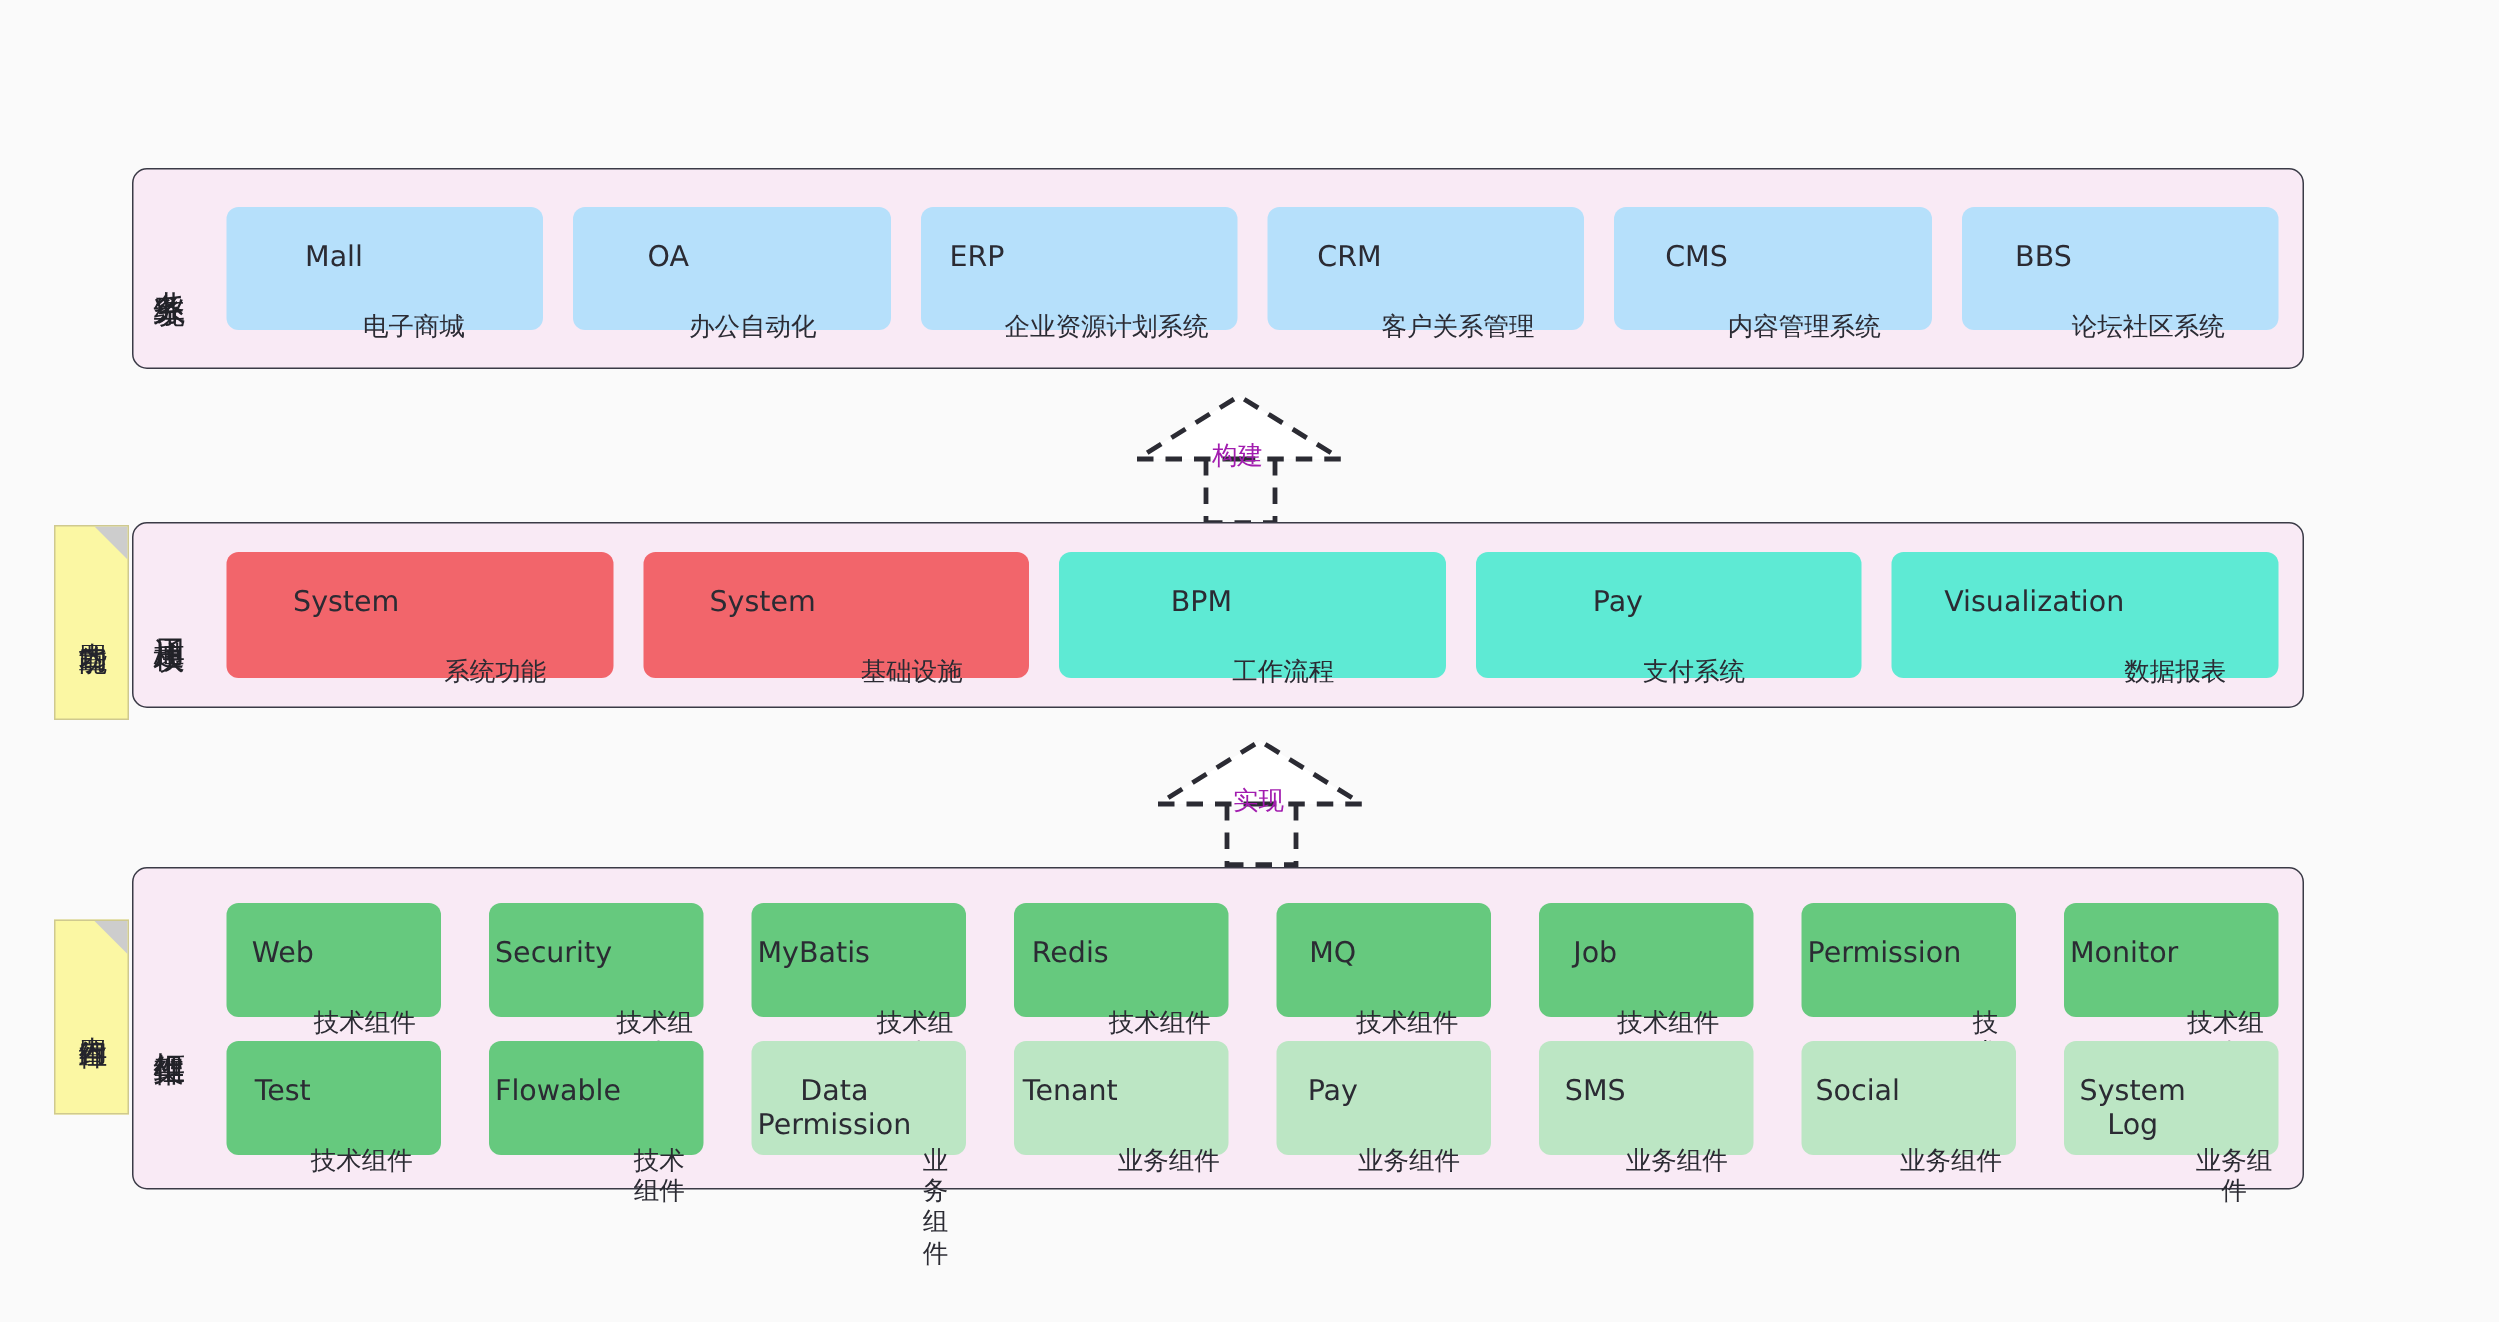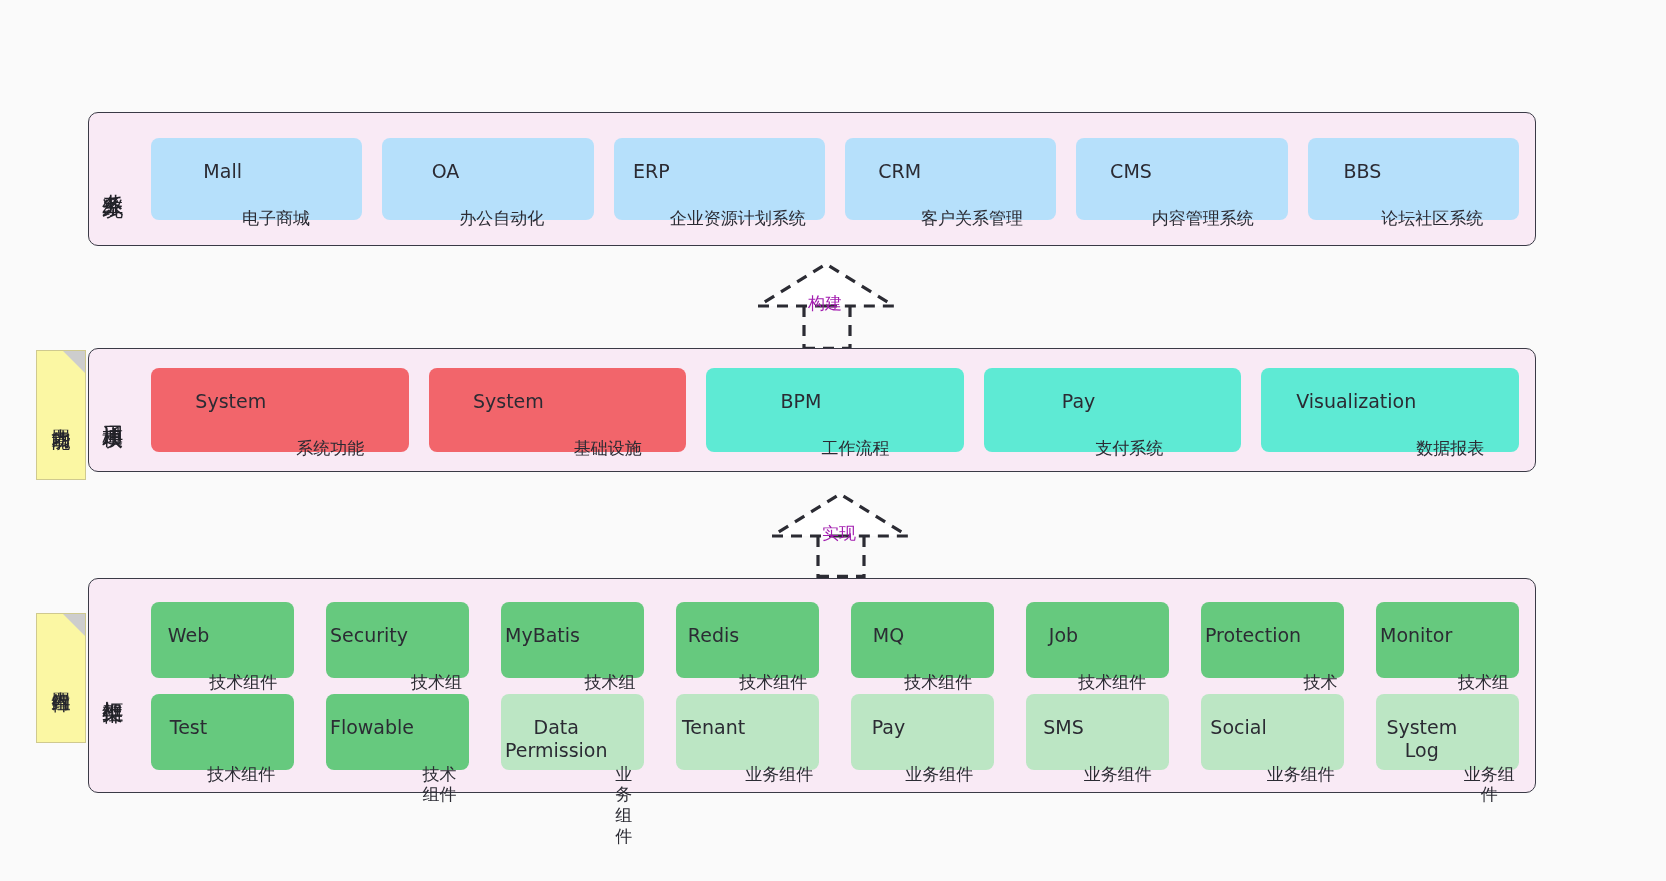--- a/index.html
+++ b/index.html
@@ -231,21 +231,21 @@
         </div>
         <div class="card c-green h-green">
           <span class="t1">MQ</span>
           <span class="t2">技术组件</span>
         </div>
         <div class="card c-green h-green">
           <span class="t1">Job</span>
           <span class="t2">技术组件</span>
         </div>
         <div class="card c-green h-green">
-          <span class="t1">Protection</span>
+          <span class="t1">Permission</span>
           <span class="t2">技术组件</span>
         </div>
         <div class="card c-green h-green">
           <span class="t1">Monitor</span>
           <span class="t2">技术组件</span>
         </div>
       </div>
 
       <div class="box-row">
         <div class="card c-green h-green">

